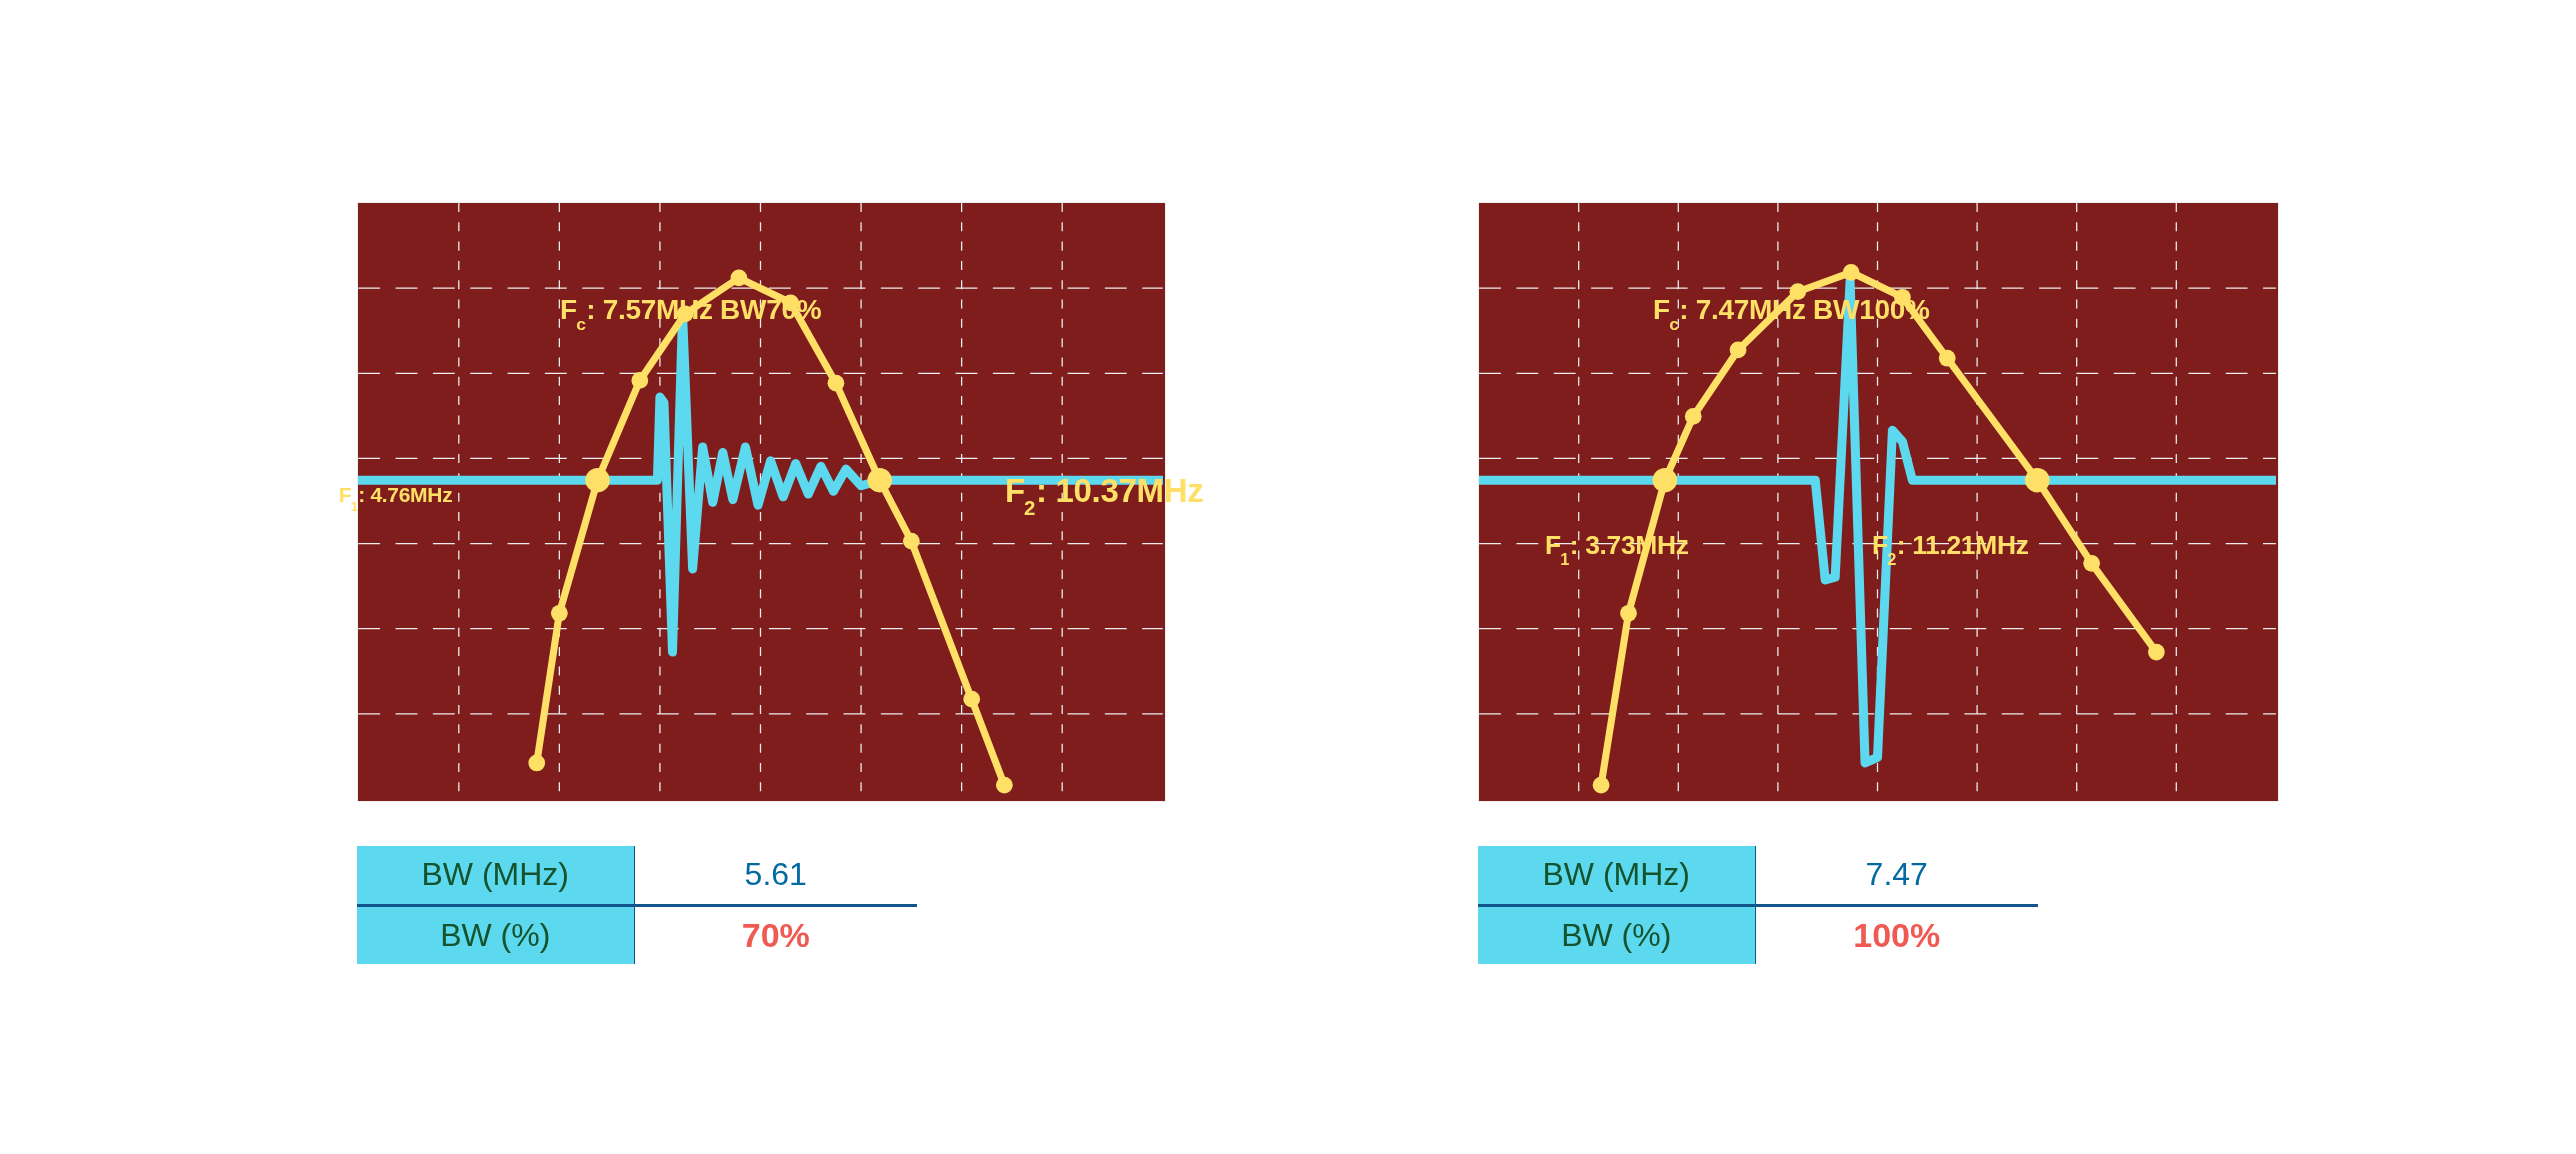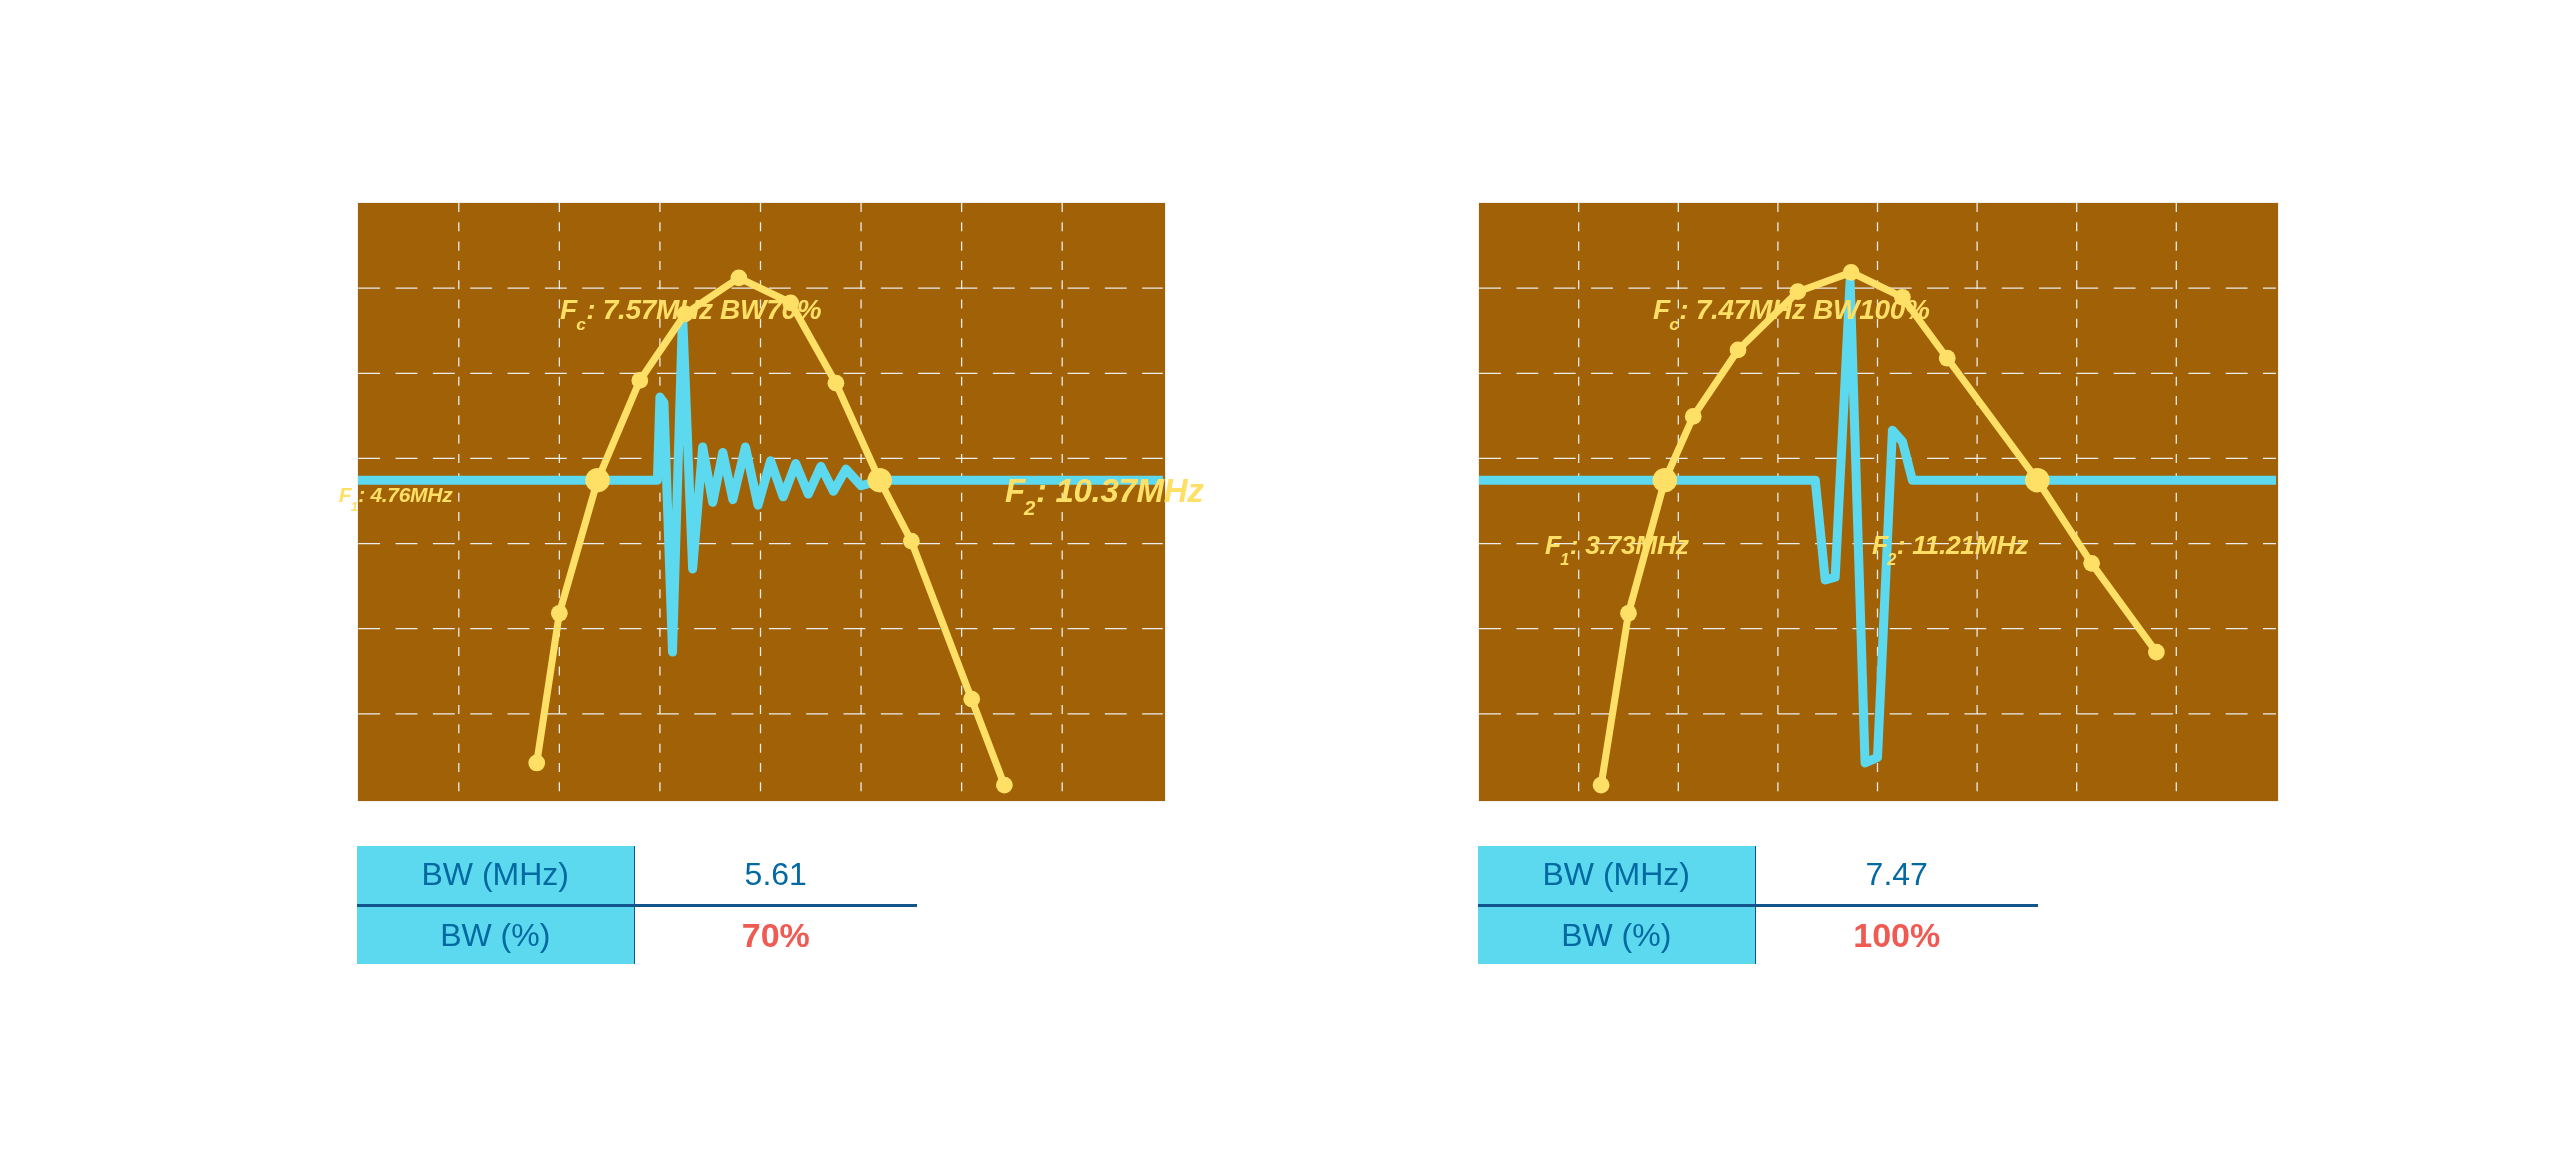--- a/index.html
+++ b/index.html
@@ -9,23 +9,22 @@
     font-family: "Liberation Sans", sans-serif;
     overflow: hidden;
   }
   #root { position: relative; width: 2576px; height: 1154px; }
 
   .figure { position: absolute; }
 
   
   .panel {
     position: absolute;
-    background: #a16207;
+    background: #7f1d1d;
     border: 1.9px solid #efefef;
-    font-style: italic;
   }
   .panel svg { position: absolute; left: 0; top: 0; display: block; }
 
   .axis-label {
     position: absolute;
     color: #FFE066;
     font-weight: bold;
     white-space: nowrap;
     letter-spacing: -0.3px;
   }
@@ -44,21 +43,21 @@
     table-layout: fixed;
   }
   .bwtable td {
     padding: 0;
     height: 59px;
     vertical-align: middle;
     text-align: center;
   }
   .bwtable td.lbl {
     background: #5DD9EF;
-    color: #0369a1;
+    color: #14532d;
     font-size: 32px;
     width: 277px;
     border-right: 1.9px solid #12548C;
   }
   .bwtable td.val {
     background: #ffffff;
     width: 283px;
     font-size: 32px;
     color: #0369a1;
   }

